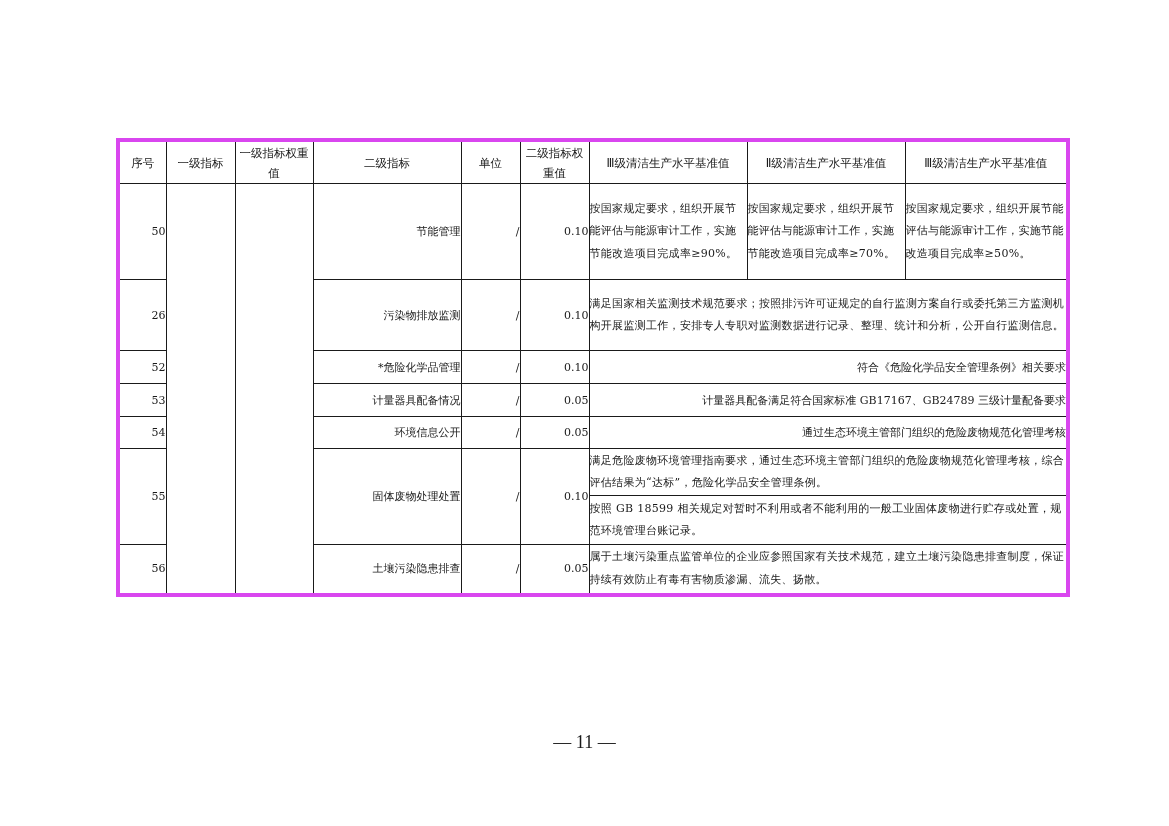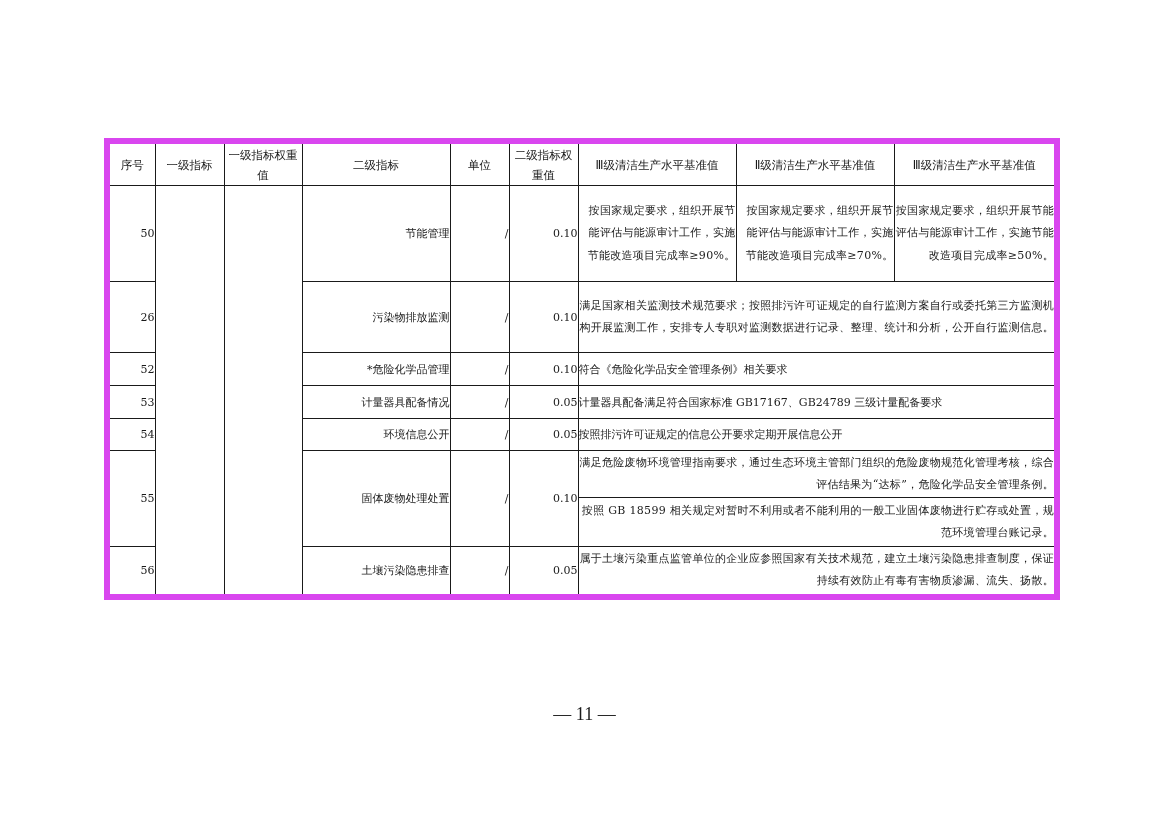--- a/index.html
+++ b/index.html
@@ -1,27 +1,27 @@
 <!DOCTYPE html>
 <html><head>
 <meta charset="utf-8">
 <style>
   html, body { margin:0; padding:0; background:#ffffff; }
   body { width:1169px; height:826px; position:relative; overflow:hidden;
          font-family:"DejaVu Serif","Liberation Serif",serif; color:#1a1a1a; }
-  table.std { position:absolute; left:104px; top:138px; width:950px;
+  table.std { position:absolute; left:116px; top:138px; width:950px;
               border-collapse:collapse; table-layout:fixed;
-              border:6px solid #d946ef; }
+              border:4px solid #d946ef; }
   table.std td, table.std th { border:1px solid #1a1a1a; padding:0; vertical-align:middle; }
   th { font-family:"DejaVu Sans","Liberation Sans",sans-serif; font-weight:normal;
        font-size:11.5px; line-height:20px; text-align:center; height:41px; }
   td { font-size:11px; text-align:right; }
-  td.txt { text-align:right; padding:2px 6px; line-height:22.5px; font-size:11px; letter-spacing:0.3px; }
-  td.ctr { text-align:left; }
-  .footer { position:absolute; top:704px; left:0; width:1169px; text-align:center;
+  td.txt { text-align:left; padding:2px 6px; line-height:22.5px; font-size:11px; letter-spacing:0.3px; }
+  td.ctr { text-align:right; }
+  .footer { position:absolute; top:732px; left:0; width:1169px; text-align:center;
             font-family:"Liberation Serif","DejaVu Serif",serif; font-size:18px; }
 </style>
 </head>
 <body>
 
 <table class="std">
   <colgroup>
     <col style="width:48px">
       <col style="width:69px">
       <col style="width:78px">
@@ -76,21 +76,21 @@
       <td>计量器具配备情况</td>
       <td>/</td>
       <td>0.05</td>
       <td class="ctr" colspan="3">计量器具配备满足符合国家标准 GB17167、GB24789 三级计量配备要求</td>
     </tr>
     <tr style="height:32px">
       <td>54</td>
       <td>环境信息公开</td>
       <td>/</td>
       <td>0.05</td>
-      <td class="ctr" colspan="3">按照排污许可证规定的信息公开要求定期开展信息公开</td>
+      <td class="ctr" colspan="3">通过生态环境主管部门组织的危险废物规范化管理考核</td>
     </tr>
     <tr style="height:47px">
       <td rowspan="2">55</td>
       <td rowspan="2">固体废物处理处置</td>
       <td rowspan="2">/</td>
       <td rowspan="2">0.10</td>
       <td class="txt" colspan="3">满足危险废物环境管理指南要求，通过生态环境主管部门组织的危险废物规范化管理考核，综合评估结果为“达标”，危险化学品安全管理条例。</td>
     </tr>
     <tr style="height:49px">
       <td class="txt" colspan="3">按照 GB 18599 相关规定对暂时不利用或者不能利用的一般工业固体废物进行贮存或处置，规范环境管理台账记录。</td>

